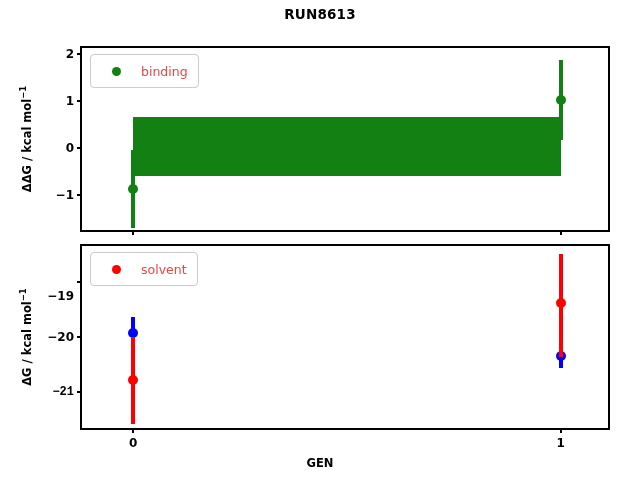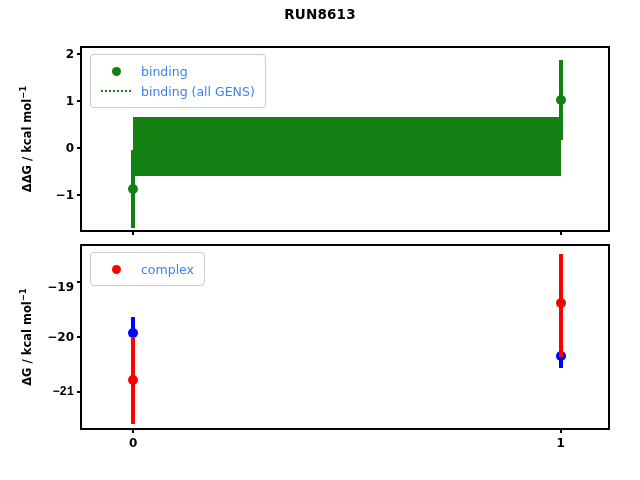--- a/index.html
+++ b/index.html
@@ -64,21 +64,21 @@
     padding:6px 10px 6px 8px;
     box-shadow:0 0 0 0.6px rgba(0,0,0,0.02);
   }
   .legend-row{display:flex;align-items:center;height:20px;}
   .legend-key{width:34px;display:flex;align-items:center;justify-content:center;}
   .legend-dot{width:9px;height:9px;border-radius:50%;display:block;}
   .legend-dash{
     width:30px;height:0;border-top:2.2px dotted;display:block;
   }
   .legend-text{
-    font-size:12.5px;color:#3b82f6;padding-left:8px;white-space:nowrap;
+    font-size:12.5px;color:#ef4444;padding-left:8px;white-space:nowrap;
     font-family:"DejaVu Sans","Liberation Sans",sans-serif;
   }
 </style>
 </head>
 <body>
 
 <div class="figure">
 
   <div class="fig-title">RUN8613</div>
 
@@ -103,64 +103,59 @@
         <div class="xtick" style="left: 50.1903px;"></div>
         <div class="xtick" style="left: 477.61px;"></div>
       </div>
     <div class="legend" id="legend-top" style="left: 8px; top: 6px;">
         <div class="legend-row">
           <span class="legend-key">
             <span class="legend-dot" style="background: rgb(18, 128, 18);"></span>
           </span>
           <span class="legend-text">binding</span>
         </div>
-        <div class="legend-row">
-          <span class="legend-key">
-            <span class="legend-dash" style="border-top-color: rgb(18, 128, 18);"></span>
-          </span>
-          <span class="legend-text">binding (all GENS)</span>
-        </div>
       </div>
   </div>
 
   <div class="ylabel" id="ylabel-top">
     <span>ΔΔG / kcal mol</span><span class="ylabel-sup">−1</span>
   </div>
 
   <div class="axes" id="axes-bottom">
     <div class="plotclip" id="clip-bottom">
         <div class="errbar" style="left: 51.2903px; top: 70.6469px; width: 4px; height: 31.4599px; background: rgb(0, 0, 255);"></div>
         <div class="errbar" style="left: 478.71px; top: 98.2433px; width: 4px; height: 23.7329px; background: rgb(0, 0, 255);"></div>
         <div class="marker" style="left: 51.2903px; top: 86.6528px; width: 10px; height: 10px; background: rgb(0, 0, 255);"></div>
         <div class="marker" style="left: 478.71px; top: 110.386px; width: 10px; height: 10px; background: rgb(0, 0, 255);"></div>
         <div class="errbar" style="left: 51.2903px; top: 90.5163px; width: 4px; height: 87.2047px; background: rgb(255, 0, 0);"></div>
         <div class="errbar" style="left: 478.71px; top: 8.27893px; width: 4px; height: 103.211px; background: rgb(255, 0, 0);"></div>
         <div class="marker" style="left: 51.2903px; top: 134.119px; width: 10px; height: 10px; background: rgb(255, 0, 0);"></div>
         <div class="marker" style="left: 478.71px; top: 56.8487px; width: 10px; height: 10px; background: rgb(255, 0, 0);"></div>
       </div>
     <div id="ticks-bottom">
         <div class="ytick" style="top: 34.7754px;"></div>
-        <div class="ytick-label" style="top: 41px;">−19</div>
+        <div class="ytick-label" style="top: 50px;">−19</div>
         <div class="ytick" style="top: 89.9682px;"></div>
         <div class="ytick-label" style="top: 91.0682px; text-align: center;">−20</div>
         <div class="ytick" style="top: 145.161px;"></div>
         <div class="ytick-label" style="top: 146.261px; font-family: Liberation Mono, monospace;">−21</div>
         <div class="xtick" style="left: 50.1903px;"></div>
         <div class="xtick-label" style="left: 51.2903px;">0</div>
         <div class="xtick" style="left: 477.61px;"></div>
         <div class="xtick-label" style="left: 478.71px;">1</div>
       </div>
     <div class="legend" id="legend-bottom" style="left: 8px; top: 6px;">
         <div class="legend-row">
           <span class="legend-key">
             <span class="legend-dot" style="background: rgb(255, 0, 0);"></span>
           </span>
-          <span class="legend-text">complex</span>
+          <span class="legend-text">solvent</span>
         </div>
       </div>
   </div>
 
   <div class="ylabel" id="ylabel-bottom">
     <span>ΔG / kcal mol</span><span class="ylabel-sup">−1</span>
   </div>
 
+  <div class="xlabel">GEN</div>
 
 </div>
 
 </body></html>

